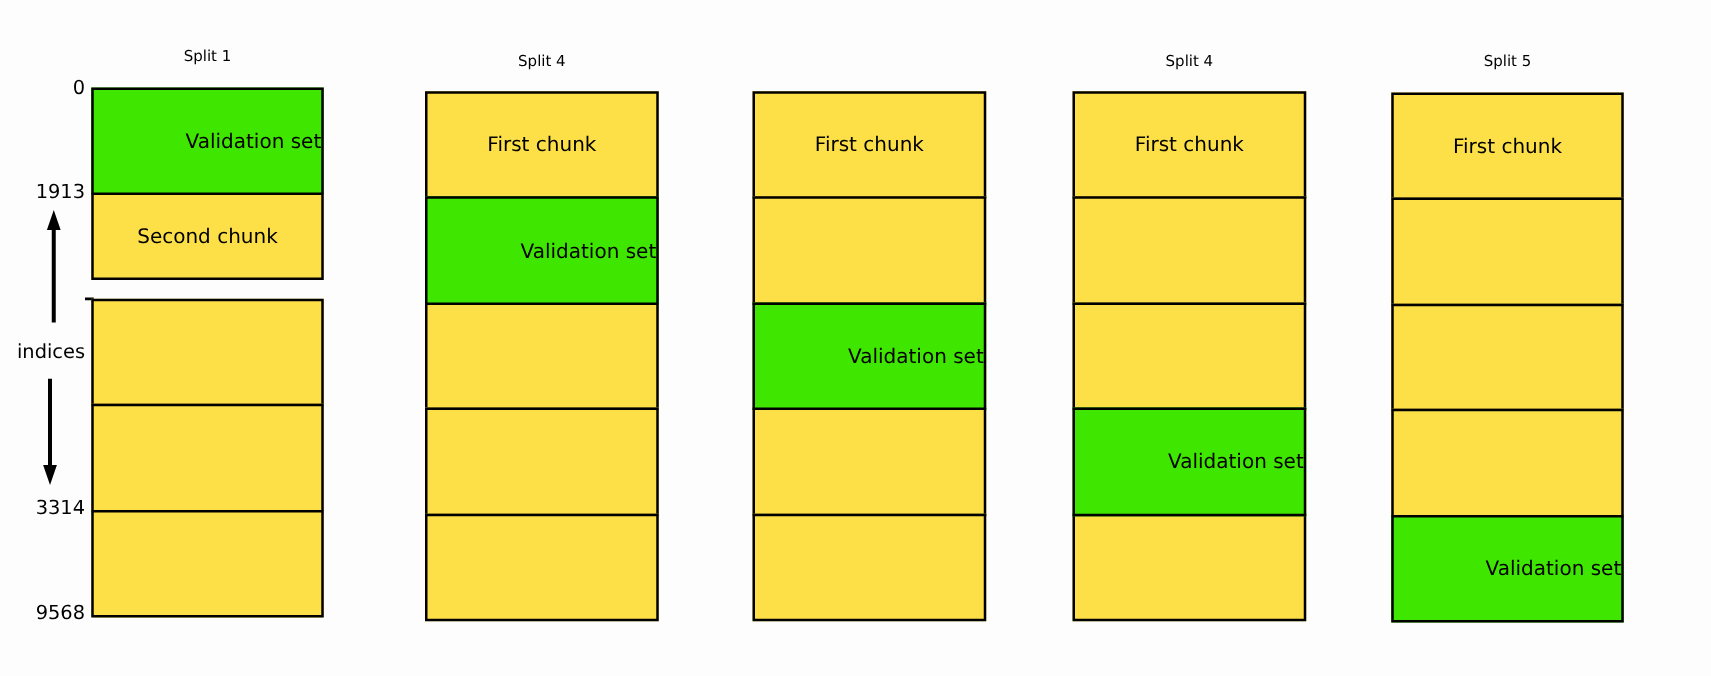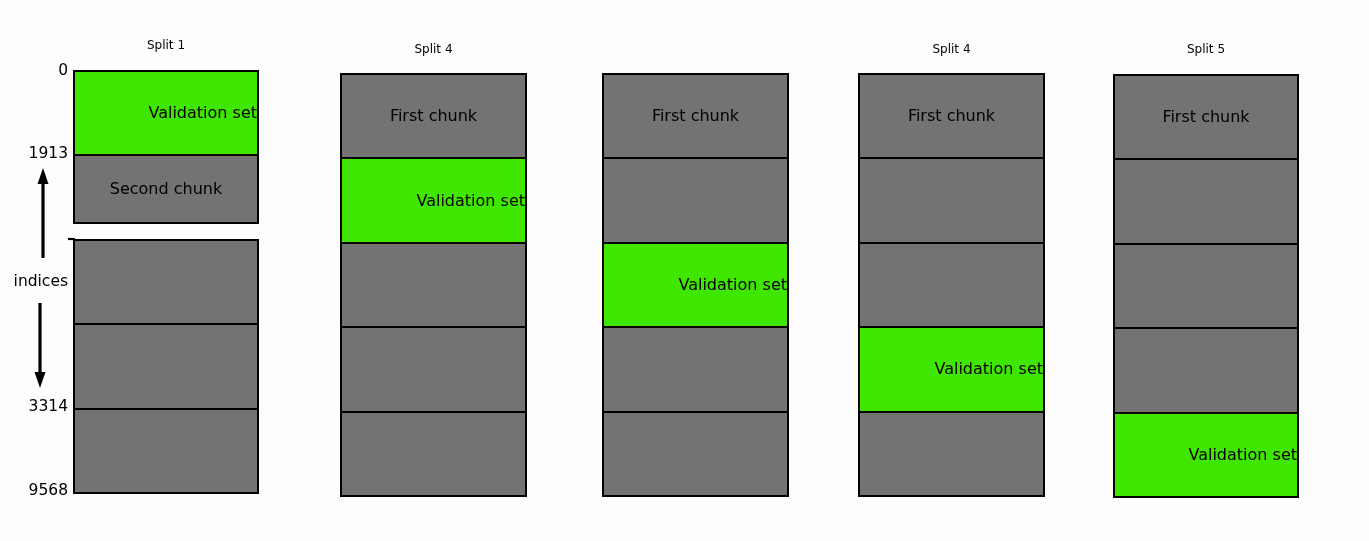--- a/index.html
+++ b/index.html
@@ -69,21 +69,21 @@
     position: absolute;
     left: 0;
     width: 100%;
   }
   .chunk {
     position: absolute;
     left: 0;
     width: 100%;
     box-sizing: border-box;
     border: 2.1px solid #000000;
-    background: #737373;
+    background: #fde047;
     display: flex;
     align-items: center;
     justify-content: center;
   }
   .chunk.validation {
     background: #3ee600;
     justify-content: flex-end;
   }
   .chunk-label {
     font-size: 16px;

